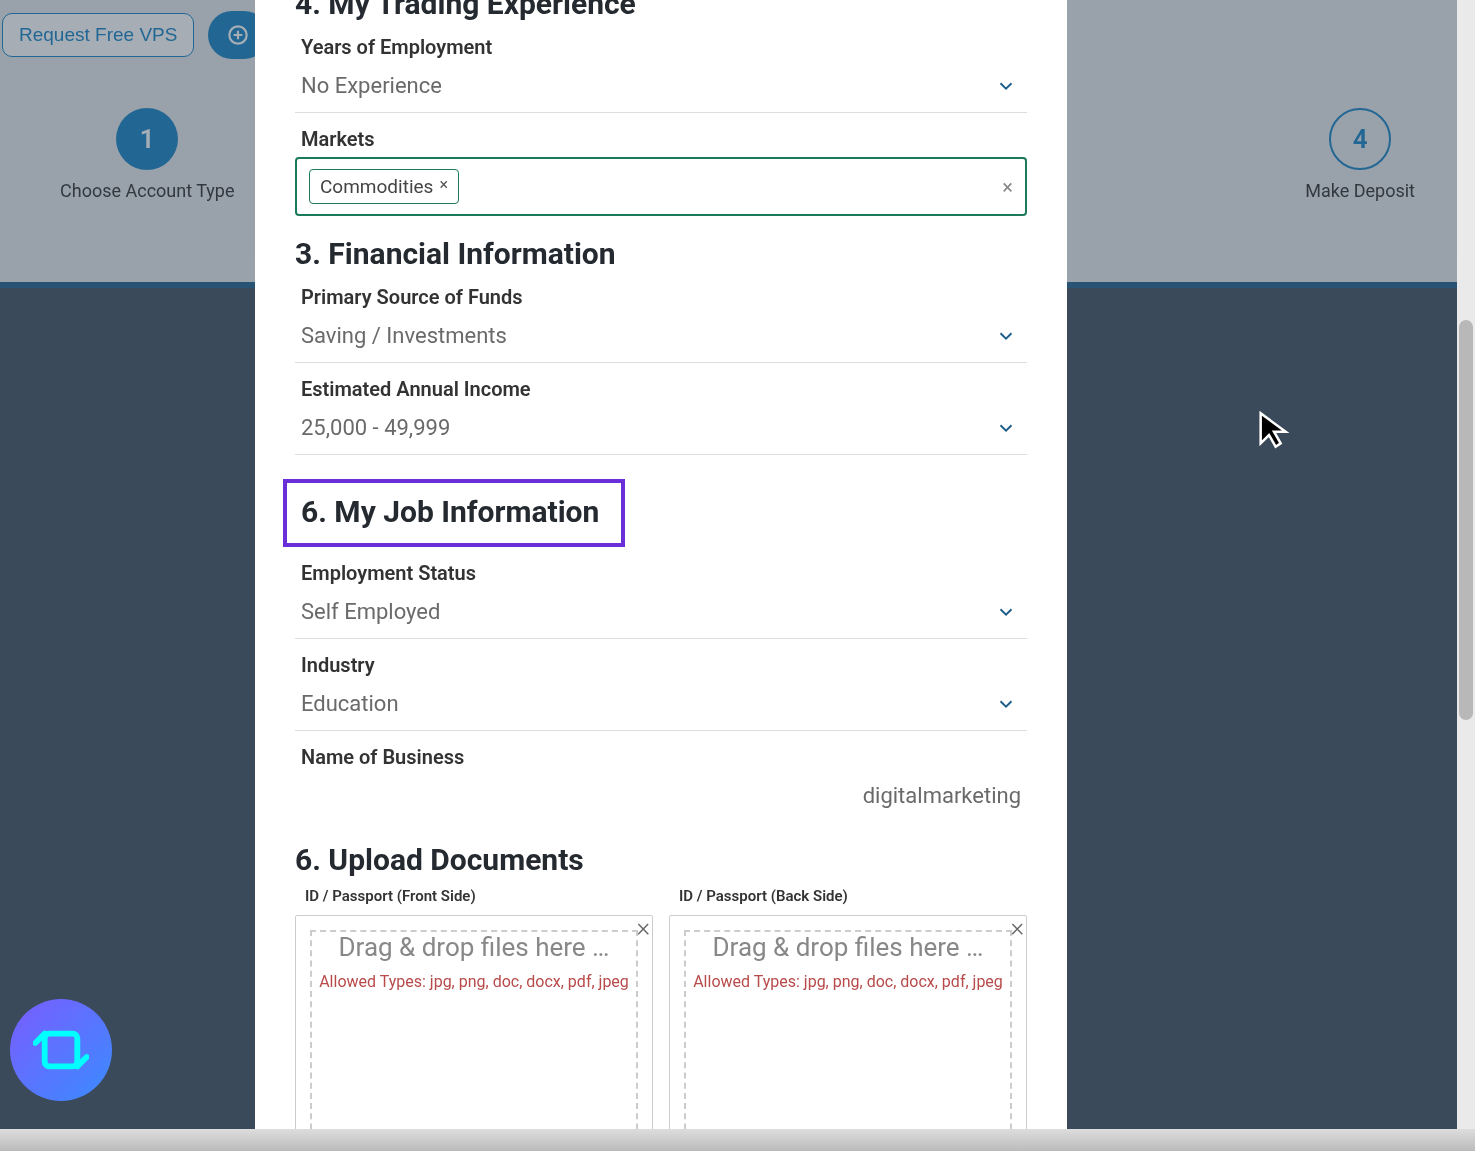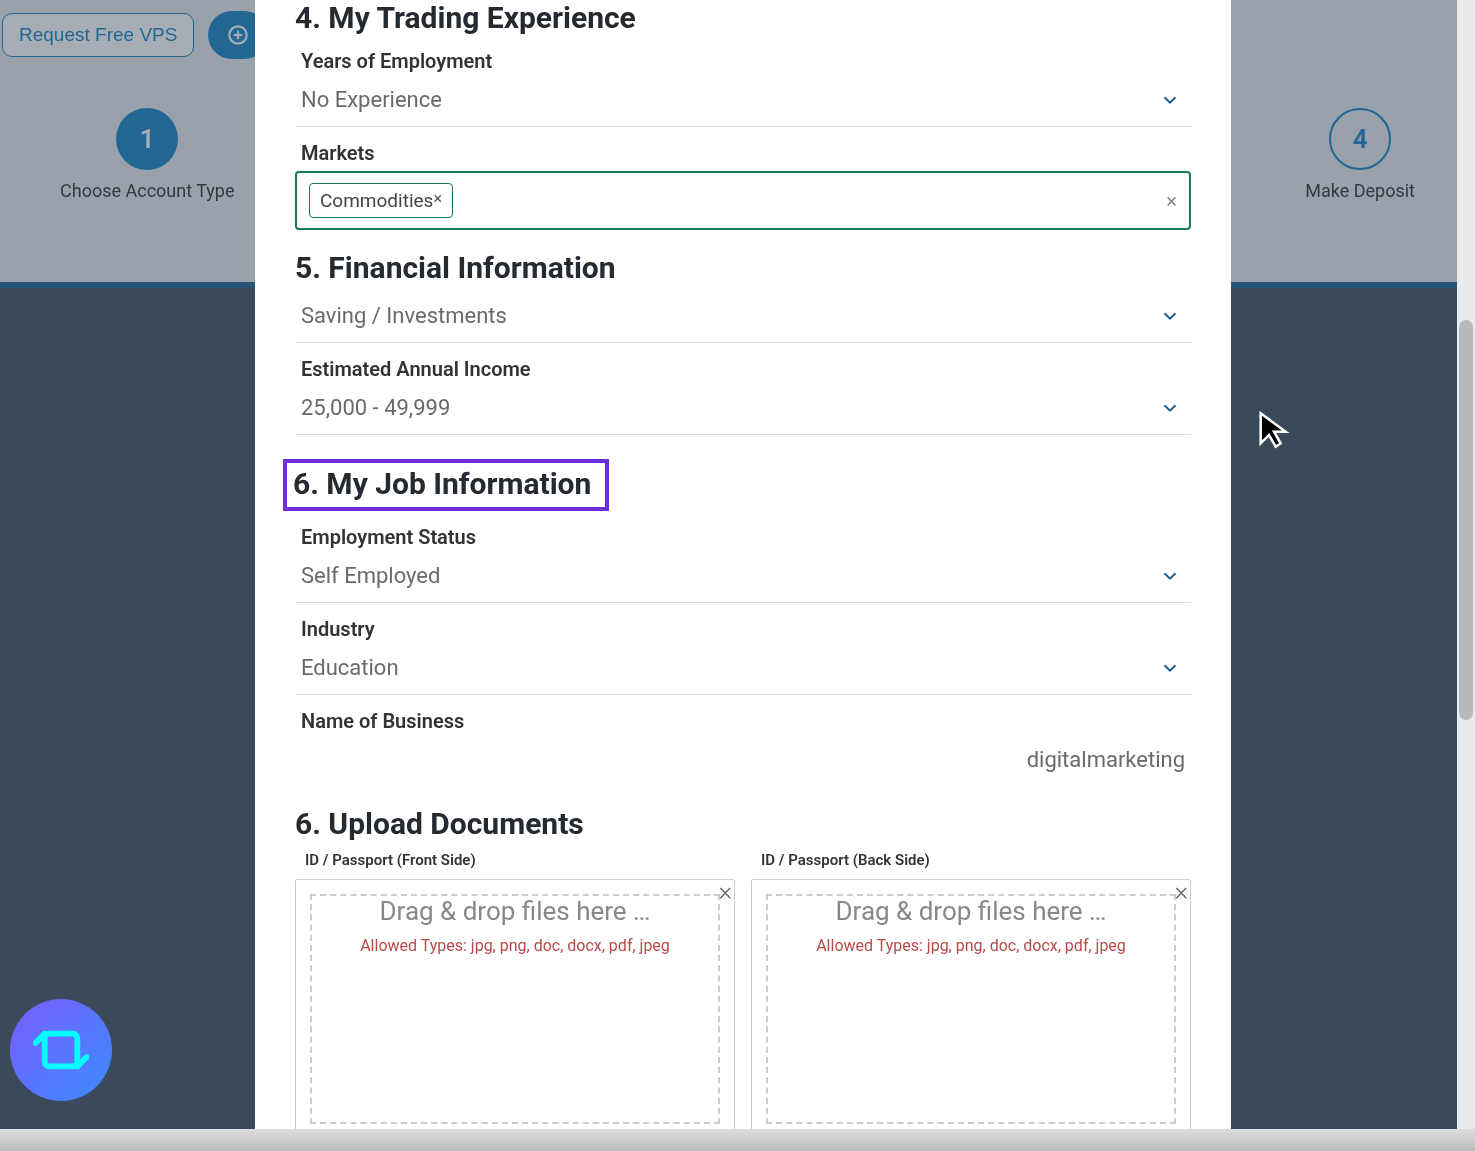--- a/index.html
+++ b/index.html
@@ -62,24 +62,24 @@
     display: flex; align-items: center; justify-content: center;
     font-size: 26px; font-weight: 600;
   }
   .step-circle.filled { background: #0f7fc4; color: #fff; }
   .step-circle.outline { border: 2px solid #0f7fc4; color: #0f7fc4; background: transparent; }
   .step-label { font-size: 18px; color: #2b2b2b; }
   .modal {
     position: absolute;
     left: 255px;
     top: 0;
-    width: 976px;
+    width: 812px;
     height: 100%;
     background: #fff;
-    padding: 14px 40px 40px 40px;
+    padding: 0 40px 40px 40px;
     overflow: hidden;
   }
   .section-title {
     font-size: 30px;
     font-weight: 700;
     color: #242a30;
     margin-top: 20px;
     margin-bottom: 6px;
   }
   .section-title.cut { margin-top: -14px; }
@@ -113,37 +113,38 @@
     margin-top: 6px;
   }
   .tag {
     border: 1.5px solid #1a7a5a;
     border-radius: 4px;
     padding: 5px 10px;
     font-size: 19px;
     color: #444;
     display: inline-flex;
     align-items: flex-start;
+    gap: 6px;
   }
   .tag-x { font-size: 16px; color: #555; }
   .clear-x { font-size: 20px; color: #888; }
   .text-value {
     padding: 12px 6px 14px 6px;
     font-size: 22px;
     color: #6a6a6a;
     text-align: right;
   }
   .highlight-box {
     border: 4px solid #6a2fd8;
     display: inline-block;
     padding: 3px 14px 6px 6px;
     margin-top: 24px;
     margin-left: -12px;
   }
-  .highlight-box .section-title { margin: 0; }
+  .highlight-box .section-title { margin: 8px; }
   .upload-row {
     display: flex;
     gap: 16px;
     margin-top: 10px;
   }
   .upload-col { flex: 1; }
   .upload-label {
     font-size: 15px;
     font-weight: 600;
     color: #333;
@@ -256,22 +257,23 @@
 
   <div class="field-label">Markets</div>
   <div class="tag-input">
     <span class="tag">
       <span>Commodities</span>
       <span class="tag-x">×</span>
     </span>
     <span class="clear-x">×</span>
   </div>
 
-  <h2 class="section-title">5. Financial Information</h2>
-
+  <h2 class="section-title">3. Financial Information</h2>
+
+  <div class="field-label">Primary Source of Funds</div>
   <div class="select-like">
     <span class="select-text">Saving / Investments</span>
     <svg class="chev" viewBox="0 0 24 24">
         <polyline points="6 9 12 15 18 9"></polyline>
       </svg>
   </div>
 
   <div class="field-label">Estimated Annual Income</div>
   <div class="select-like">
     <span class="select-text">25,000 - 49,999</span>

